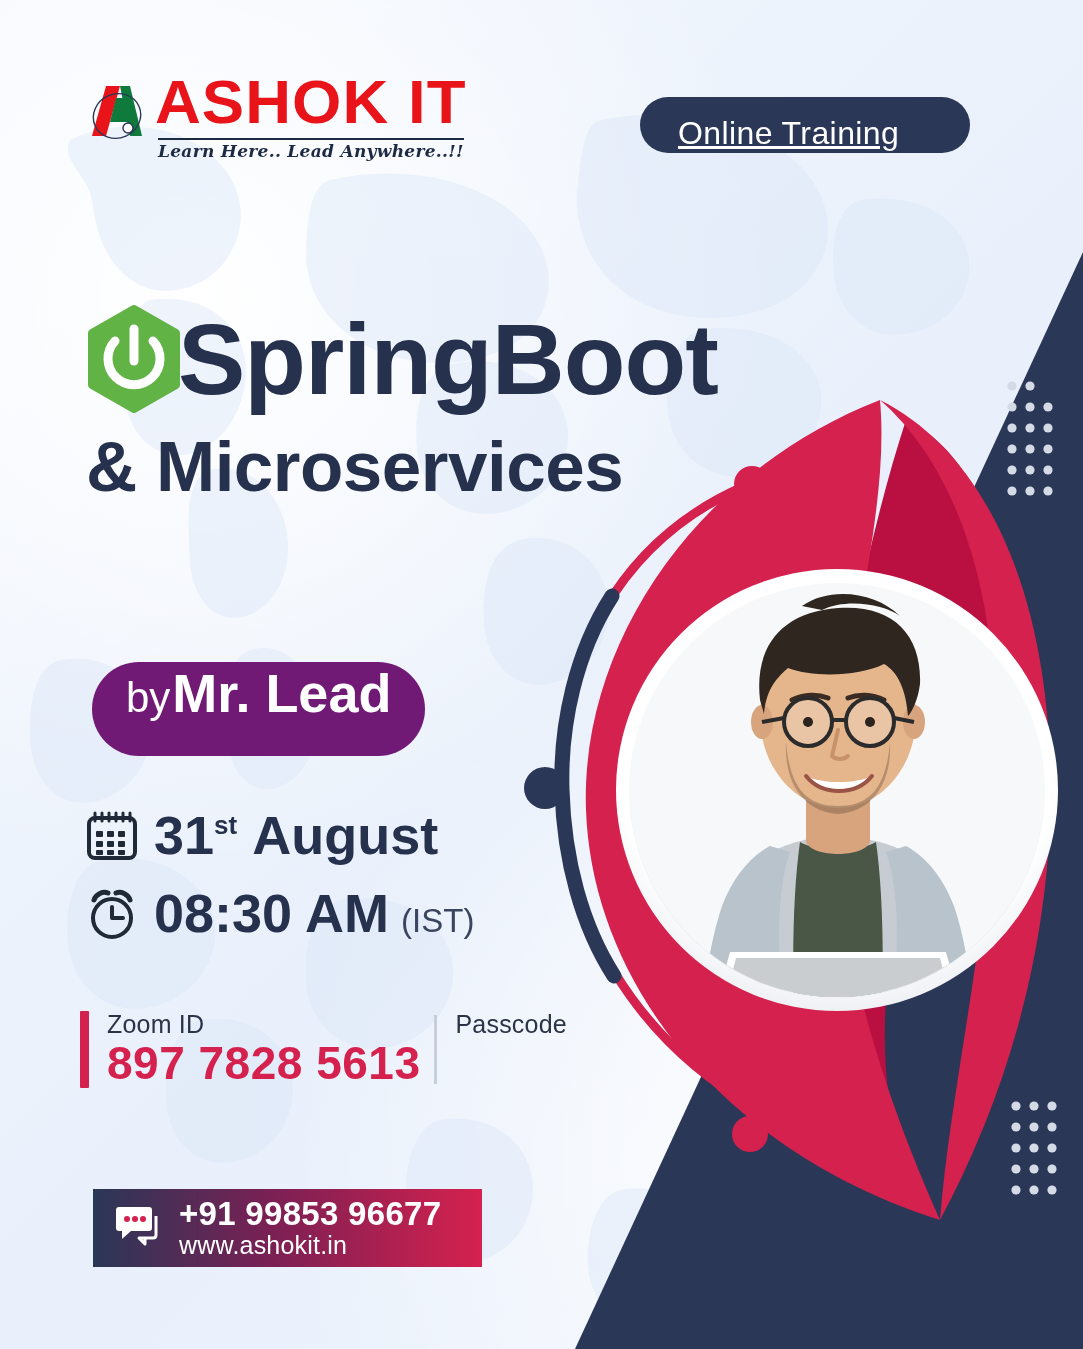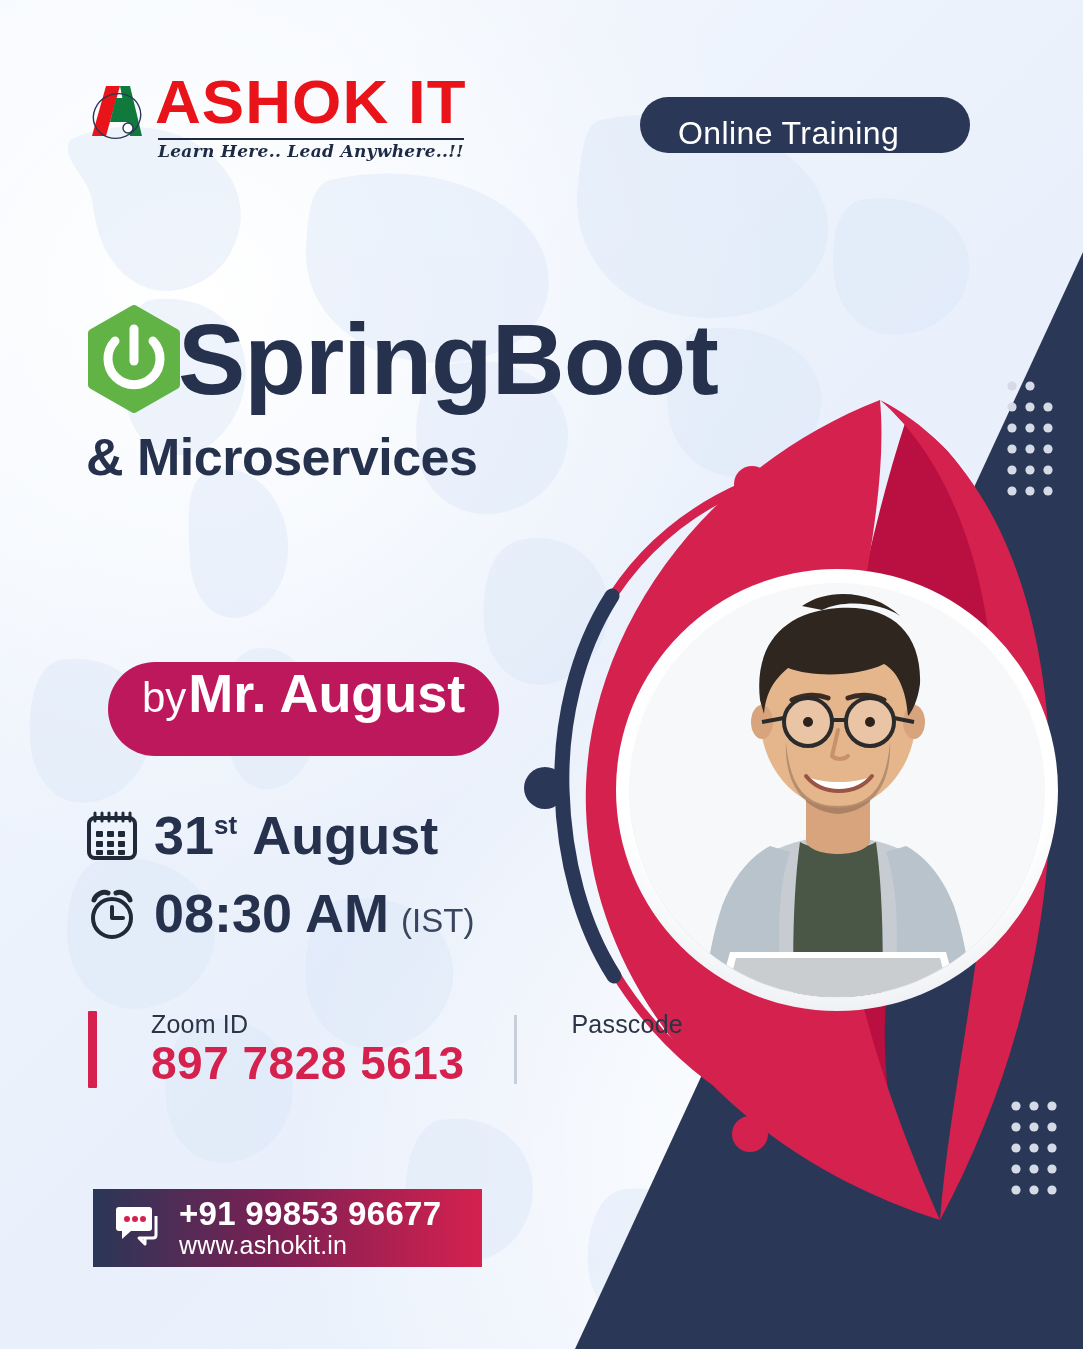--- a/index.html
+++ b/index.html
@@ -86,20 +86,21 @@
     padding: 16px 44px 0 38px;
     min-width: 330px;
     background: #2a3757;
     border-radius: 30px;
     display: flex;
     align-items: center;
     color: #ffffff;
     font-size: 32px;
     letter-spacing: 0.4px;
     box-sizing: border-box;
+    text-decoration: underline;
   }
 
   
   .headline {
     position: absolute;
     left: 84px;
     top: 305px;
     width: 800px;
   }
   .headline-row {
@@ -110,36 +111,36 @@
   .title-main {
     font-weight: bold;
     font-size: 101px;
     color: #26324d;
     letter-spacing: -1px;
     line-height: 1;
     margin-left: -6px;
   }
   .title-sub {
     font-weight: bold;
-    font-size: 52px;
+    font-size: 71px;
     color: #26324d;
     letter-spacing: -0.5px;
     line-height: 1;
     margin-top: 18px;
     margin-left: 2px;
   }
 
   
   .presenter {
     position: absolute;
-    left: 108px;
+    left: 92px;
     top: 662px;
     height: 94px;
     padding: 0 34px;
-    background: #be185d;
+    background: #701a75;
     border-radius: 47px;
     display: flex;
     align-items: baseline;
     color: #ffffff;
     box-sizing: border-box;
   }
   .presenter-by { font-size: 42px; font-weight: normal; }
   .presenter-name { font-size: 54px; font-weight: bold; margin-left: 2px; }
 
   
@@ -167,25 +168,24 @@
   .tz {
     font-size: 33px;
     font-weight: normal;
     color: #3a465f;
     margin-left: 12px;
   }
 
   
   .creds {
     position: absolute;
-    left: 88px;
+    left: 80px;
     top: 1011px;
     display: flex;
     align-items: stretch;
-    gap: 36px;
   }
   .cred-bar {
     width: 9px;
     background: #d5214e;
     border-radius: 1px;
     margin-right: 18px;
   }
   .cred-divider {
     width: 3px;
     background: #c8cfdb;
@@ -423,21 +423,21 @@
         <path d="M50 24 L50 56" stroke="#ffffff" stroke-width="9" stroke-linecap="round"></path>
         <path d="M31 36 A26 26 0 1 0 69 36" stroke="#ffffff" stroke-width="9" fill="none" stroke-linecap="round"></path>
       </svg>
       <div class="title-main">SpringBoot</div>
     </div>
     <div class="title-sub">&amp; Microservices</div>
   </div>
 
   <div class="presenter">
     <span class="presenter-by">by</span>
-    <span class="presenter-name">Mr. August</span>
+    <span class="presenter-name">Mr. Lead</span>
   </div>
 
   <div class="info-lines">
     <div class="info-row">
       <svg class="info-icon" viewBox="0 0 56 56">
         <rect x="5" y="11" width="46" height="40" rx="6" fill="none" stroke="#1f2937" stroke-width="4"></rect>
         <path d="M11 6 L11 14 M18 6 L18 14 M25 6 L25 14 M32 6 L32 14 M39 6 L39 14 M46 6 L46 14" stroke="#1f2937" stroke-width="3" stroke-linecap="round"></path>
         <g fill="#1f2937">
           <rect x="12" y="24" width="7" height="6" rx="1"></rect>
           <rect x="23" y="24" width="7" height="6" rx="1"></rect>

